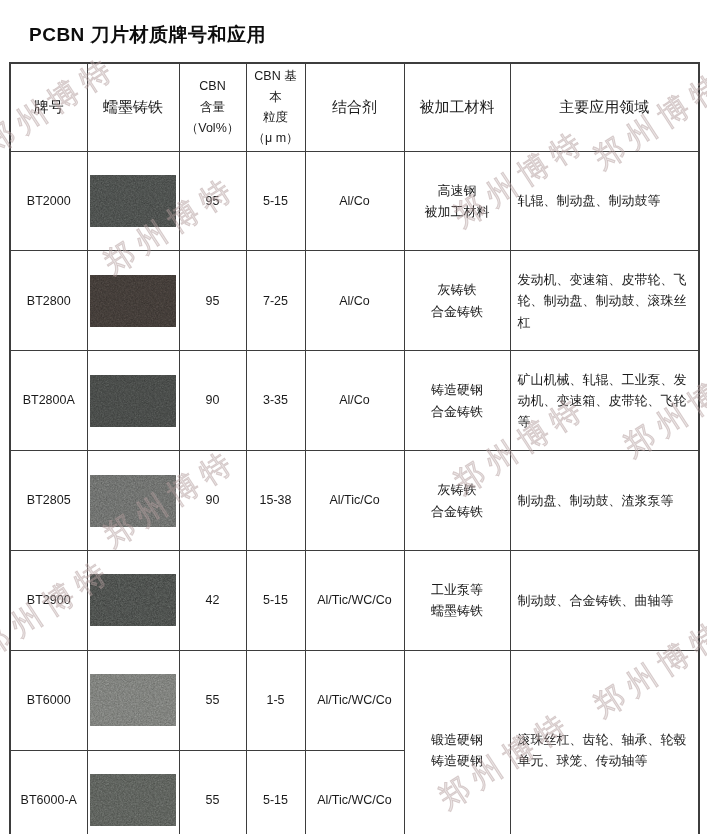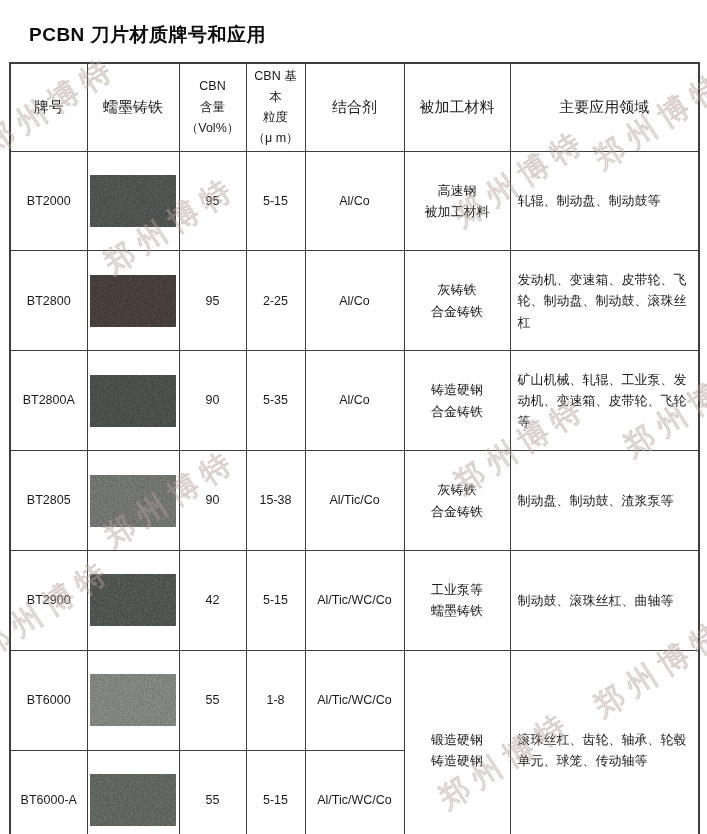--- a/index.html
+++ b/index.html
@@ -111,39 +111,39 @@
       <td class="latin">BT2800</td>
       <td class="micro-cell">
         <svg class="micro" viewBox="0 0 86 52" preserveAspectRatio="none">
           <rect width="86" height="52" fill="#8a8a8a"></rect>
             <rect width="86" height="52" filter="url(#gMed)"></rect>
           <rect width="86" height="52" fill="#453931" style="mix-blend-mode:multiply" opacity="0.88"></rect>
           <rect width="86" height="52" filter="url(#gFine)" style="mix-blend-mode:screen" opacity="0.14"></rect>
         </svg>
       </td>
       <td class="latin">95</td>
-      <td class="latin">2-25</td>
+      <td class="latin">7-25</td>
       <td class="latin">Al/Co</td>
       <td>灰铸铁
 合金铸铁</td>
       <td class="apps">发动机、变速箱、皮带轮、飞轮、制动盘、制动鼓、滚珠丝杠</td>
     </tr>
 
     <tr style="height:65px">
       <td class="latin">BT2800A</td>
       <td class="micro-cell">
         <svg class="micro" viewBox="0 0 86 52" preserveAspectRatio="none">
           <rect width="86" height="52" fill="#8a8a8a"></rect>
             <rect width="86" height="52" filter="url(#gFine)"></rect>
           <rect width="86" height="52" fill="#454b46" style="mix-blend-mode:multiply" opacity="0.85"></rect>
           <rect width="86" height="52" filter="url(#gMed)" style="mix-blend-mode:screen" opacity="0.18"></rect>
         </svg>
       </td>
       <td class="latin">90</td>
-      <td class="latin">5-35</td>
+      <td class="latin">3-35</td>
       <td class="latin">Al/Co</td>
       <td>铸造硬钢
 合金铸铁</td>
       <td class="apps">矿山机械、轧辊、工业泵、发动机、变速箱、皮带轮、飞轮等</td>
     </tr>
 
     <tr style="height:59px">
       <td class="latin">BT2805</td>
       <td class="micro-cell">
         <svg class="micro" viewBox="0 0 86 52" preserveAspectRatio="none">
@@ -169,35 +169,35 @@
             <rect width="86" height="52" filter="url(#gCoarse)"></rect>
           <rect width="86" height="52" fill="#414843" style="mix-blend-mode:multiply" opacity="0.85"></rect>
           <rect width="86" height="52" filter="url(#gFine)" style="mix-blend-mode:screen" opacity="0.28"></rect>
         </svg>
       </td>
       <td class="latin">42</td>
       <td class="latin">5-15</td>
       <td class="latin">Al/Tic/WC/Co</td>
       <td>工业泵等
 蠕墨铸铁</td>
-      <td class="apps">制动鼓、滚珠丝杠、曲轴等</td>
+      <td class="apps">制动鼓、合金铸铁、曲轴等</td>
     </tr>
 
     <tr style="height:63px">
       <td class="latin">BT6000</td>
       <td class="micro-cell">
         <svg class="micro" viewBox="0 0 86 52" preserveAspectRatio="none">
           <rect width="86" height="52" fill="#a5a5a2"></rect>
             <rect width="86" height="52" filter="url(#gFine)"></rect>
           <rect width="86" height="52" fill="#797d76" style="mix-blend-mode:multiply" opacity="0.7"></rect>
           <rect width="86" height="52" filter="url(#gMed)" style="mix-blend-mode:screen" opacity="0.35"></rect>
         </svg>
       </td>
       <td class="latin">55</td>
-      <td class="latin">1-8</td>
+      <td class="latin">1-5</td>
       <td class="latin">Al/Tic/WC/Co</td>
       <td rowspan="2">锻造硬钢
 铸造硬钢</td>
       <td rowspan="2" class="apps">滚珠丝杠、齿轮、轴承、轮毂单元、球笼、传动轴等</td>
     </tr>
 
     <tr style="height:62px">
       <td class="latin">BT6000-A</td>
       <td class="micro-cell">
         <svg class="micro" viewBox="0 0 86 52" preserveAspectRatio="none">

